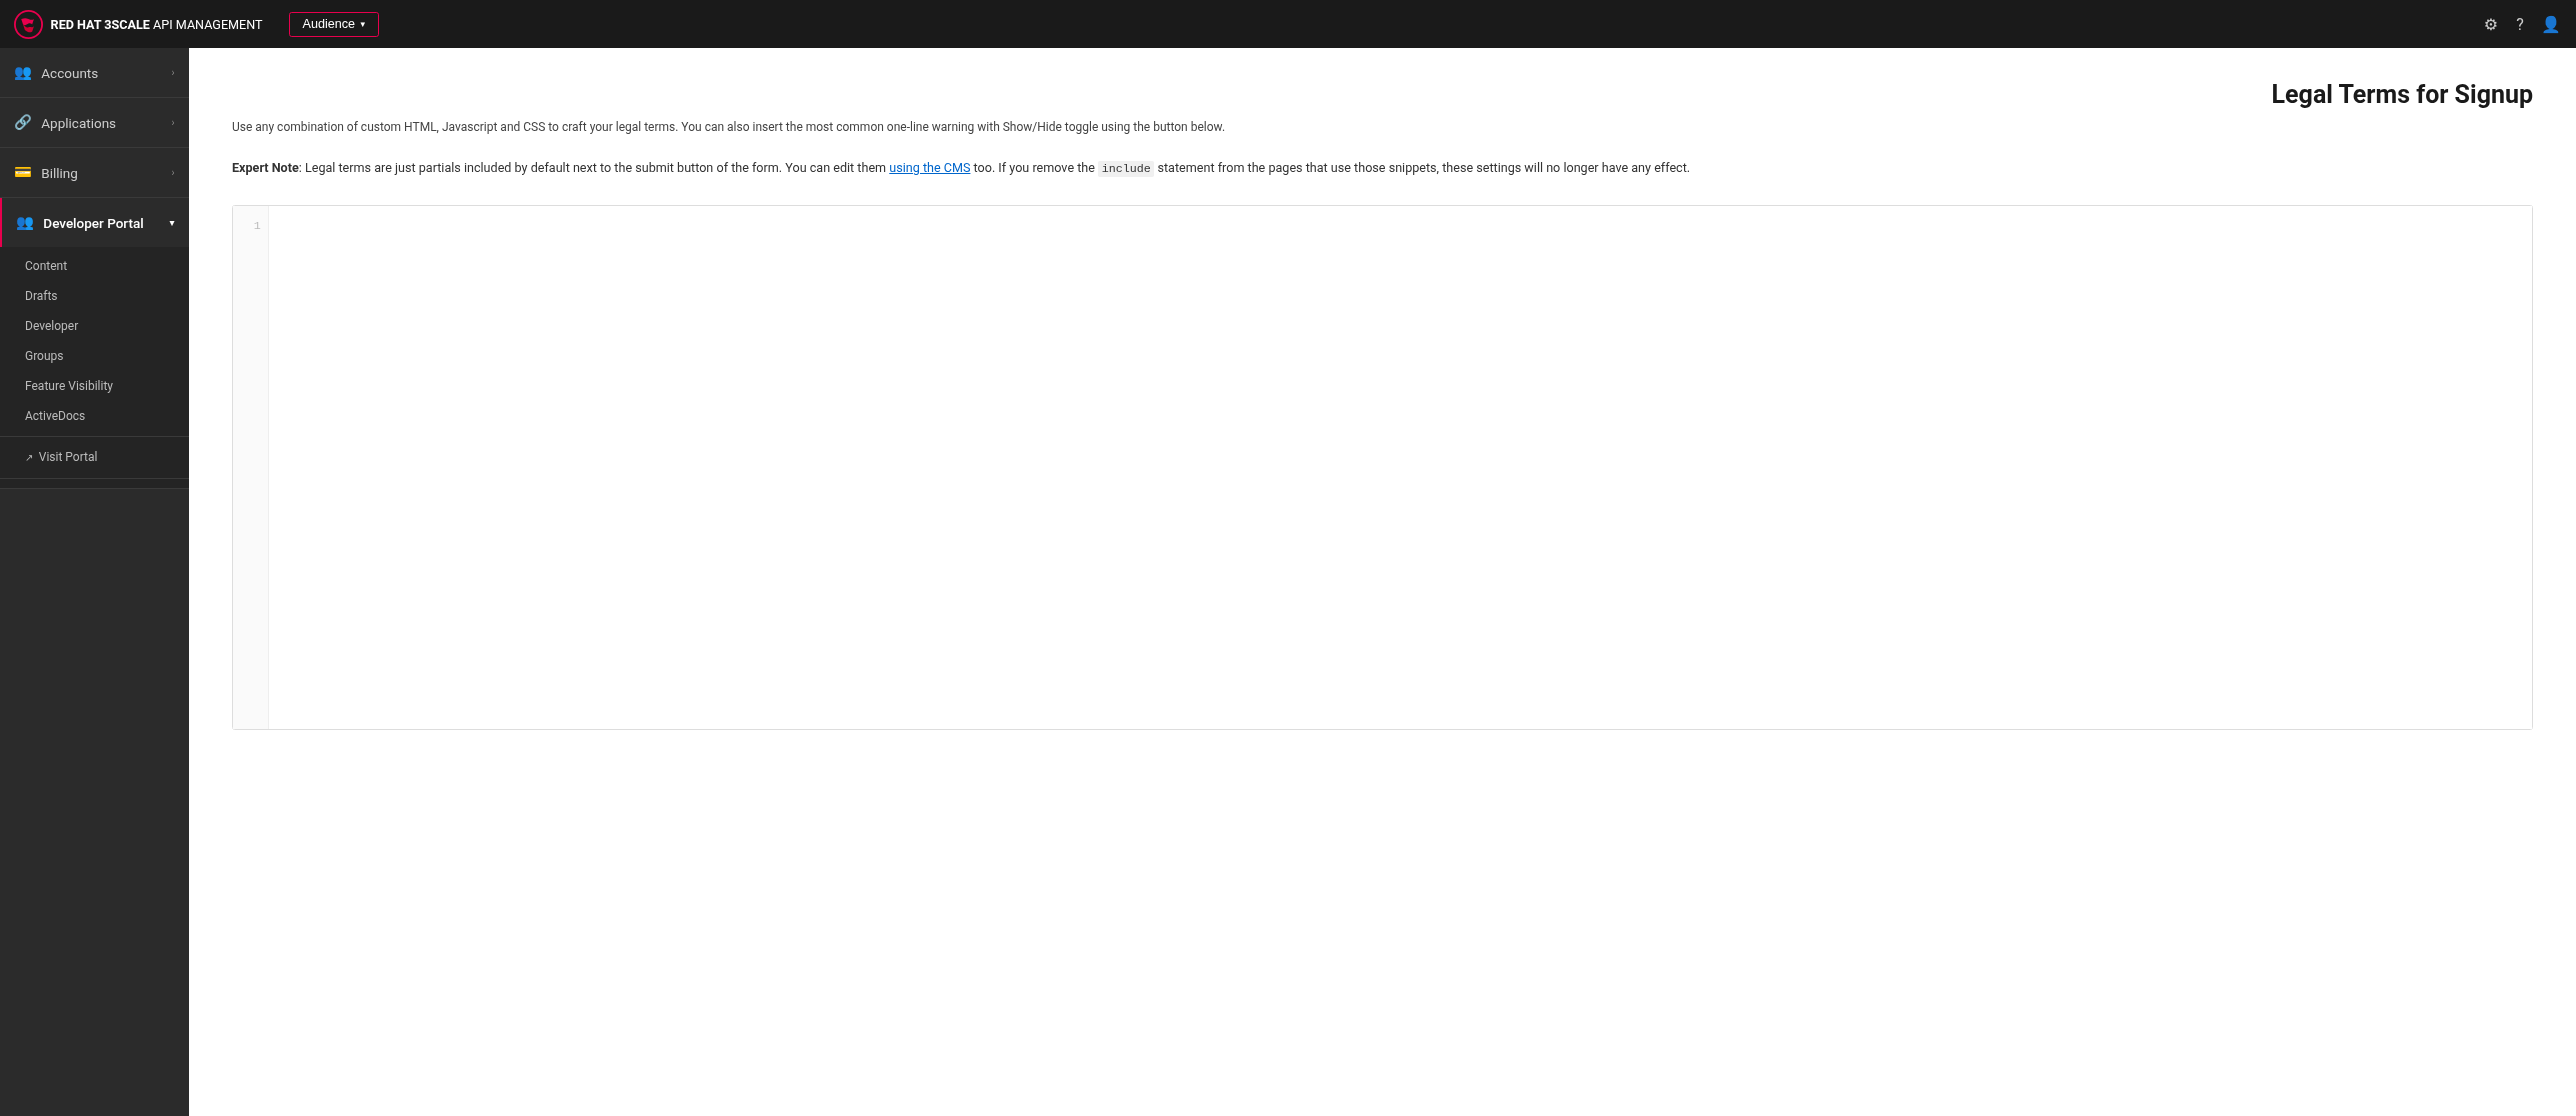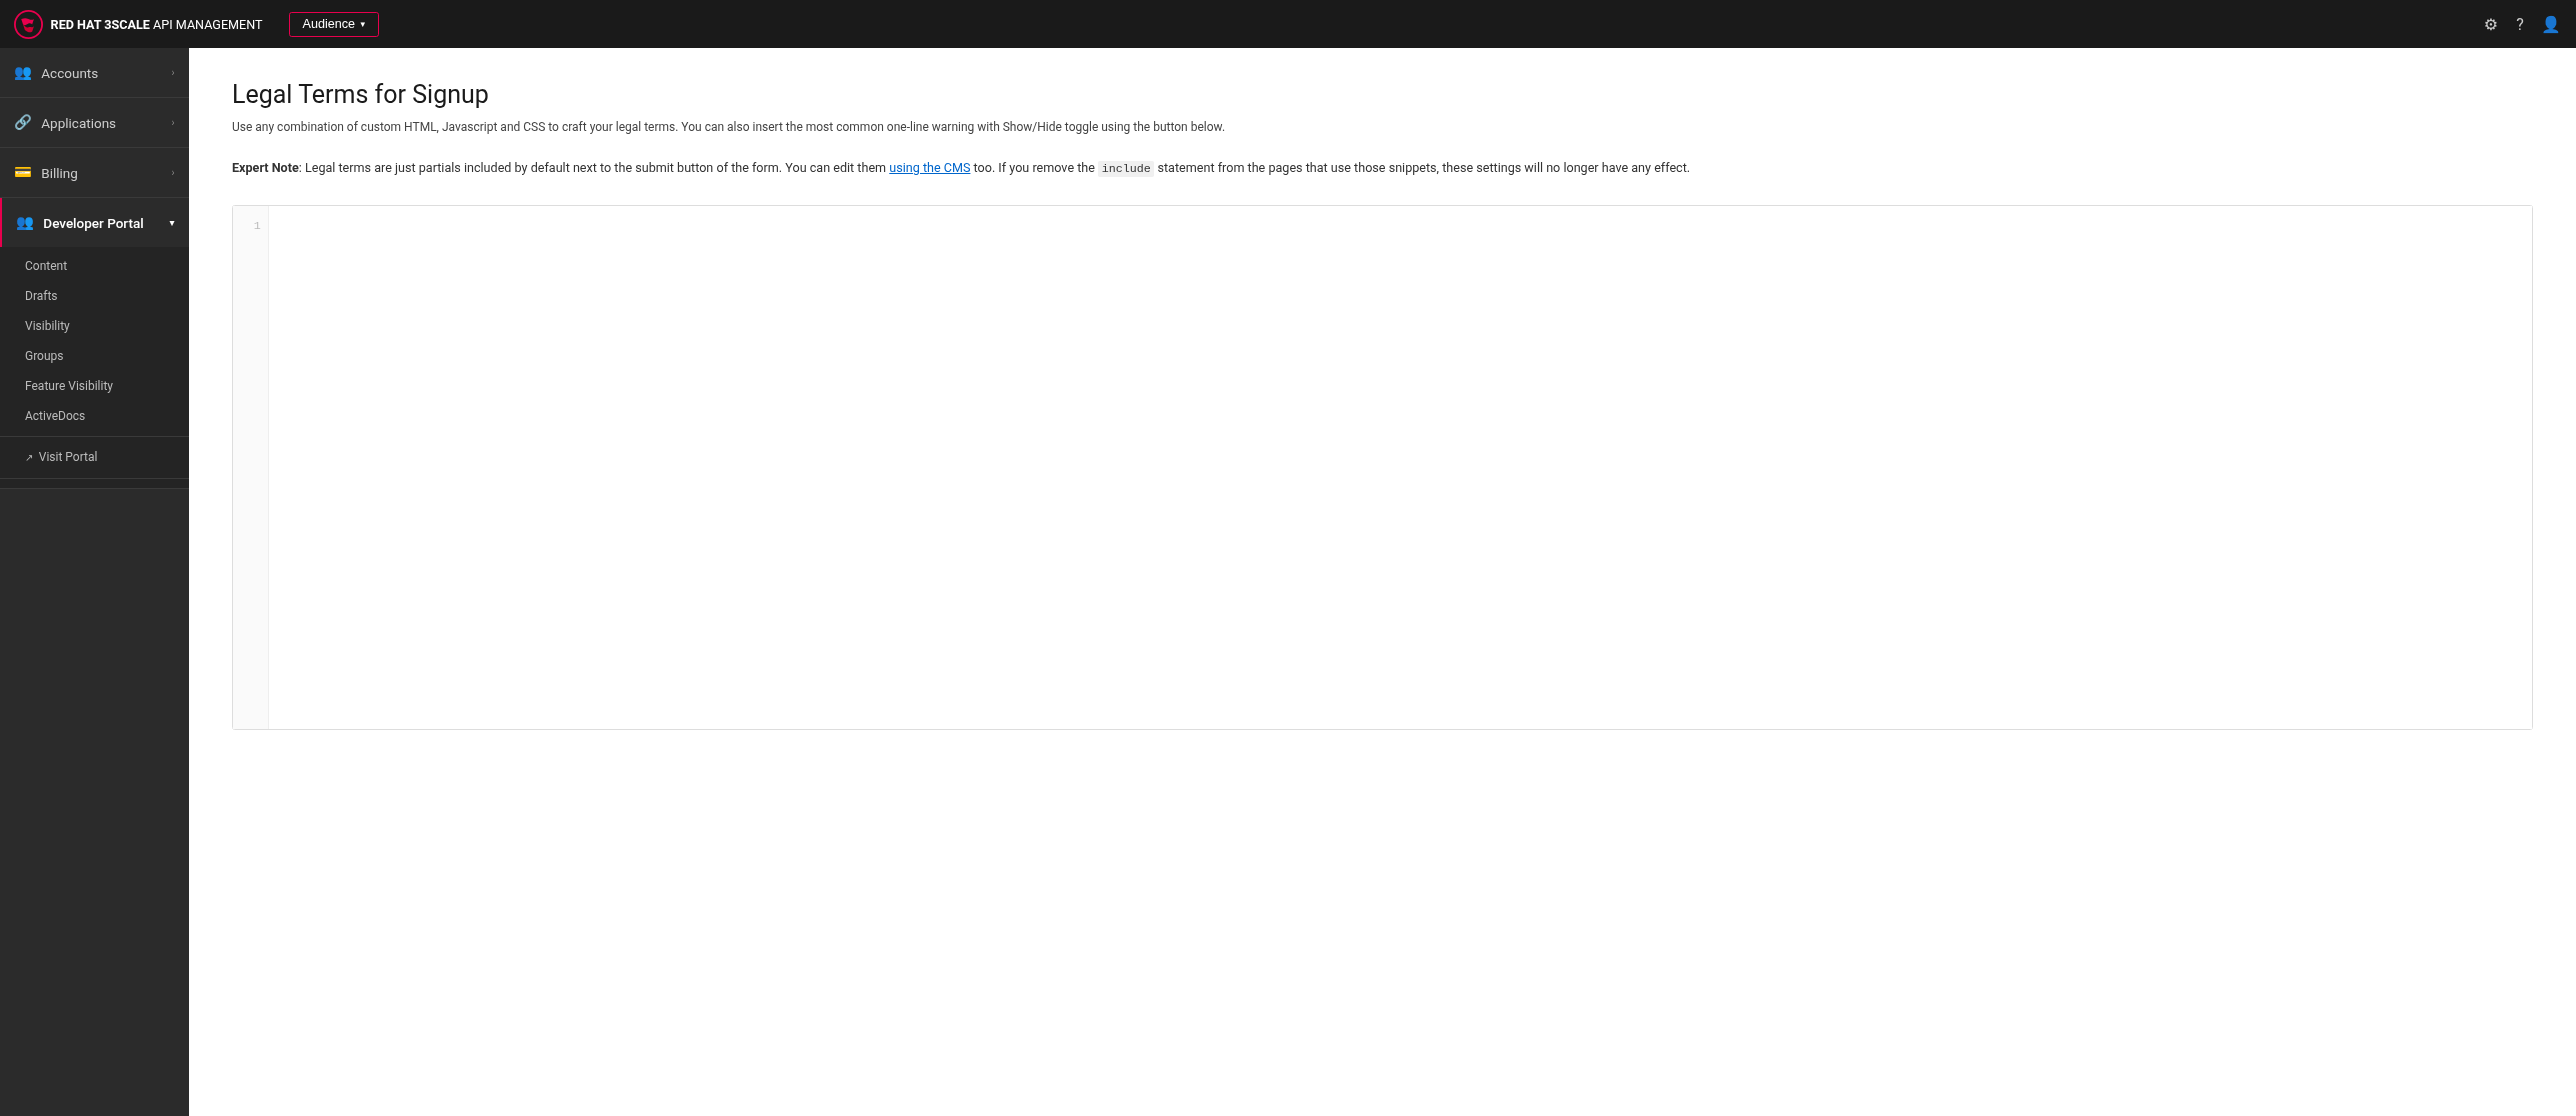--- a/index.html
+++ b/index.html
@@ -167,23 +167,24 @@
 
     
     .main-content {
       flex: 1;
       background: white;
       overflow-y: auto;
       padding: 32px 43px;
     }
     .page-title {
       font-size: 25px;
-      font-weight: 400;
+      font-weight: 700;
       color: #1a1a1a;
       margin-bottom: 9px;
+      text-align: right;
     }
     .page-subtitle {
       color: #444;
       font-size: 12.6px;
       margin-bottom: 16px;
     }
     .page-description {
       color: #444;
       font-size: 12px;
       line-height: 1.6;
@@ -294,21 +295,21 @@
 
     <div class="sidebar-section">
       <div class="dev-portal-header">
         <span class="item-icon">👥</span>
         <span class="item-label">Developer Portal</span>
         <span class="chevron-down">▾</span>
       </div>
       <div class="sidebar-sub-items">
         <div class="sidebar-sub-item">Content</div>
         <div class="sidebar-sub-item">Drafts</div>
-        <div class="sidebar-sub-item">Visibility</div>
+        <div class="sidebar-sub-item">Developer</div>
         <div class="sidebar-sub-item">Groups</div>
         <div class="sidebar-sub-item">Feature Visibility</div>
         <div class="sidebar-sub-item">ActiveDocs</div>
         <div class="sidebar-divider"></div>
         <div class="visit-portal-item">
           <span class="ext-icon">↗</span>
           <span>Visit Portal</span>
         </div>
         <div class="sidebar-divider"></div>
 

